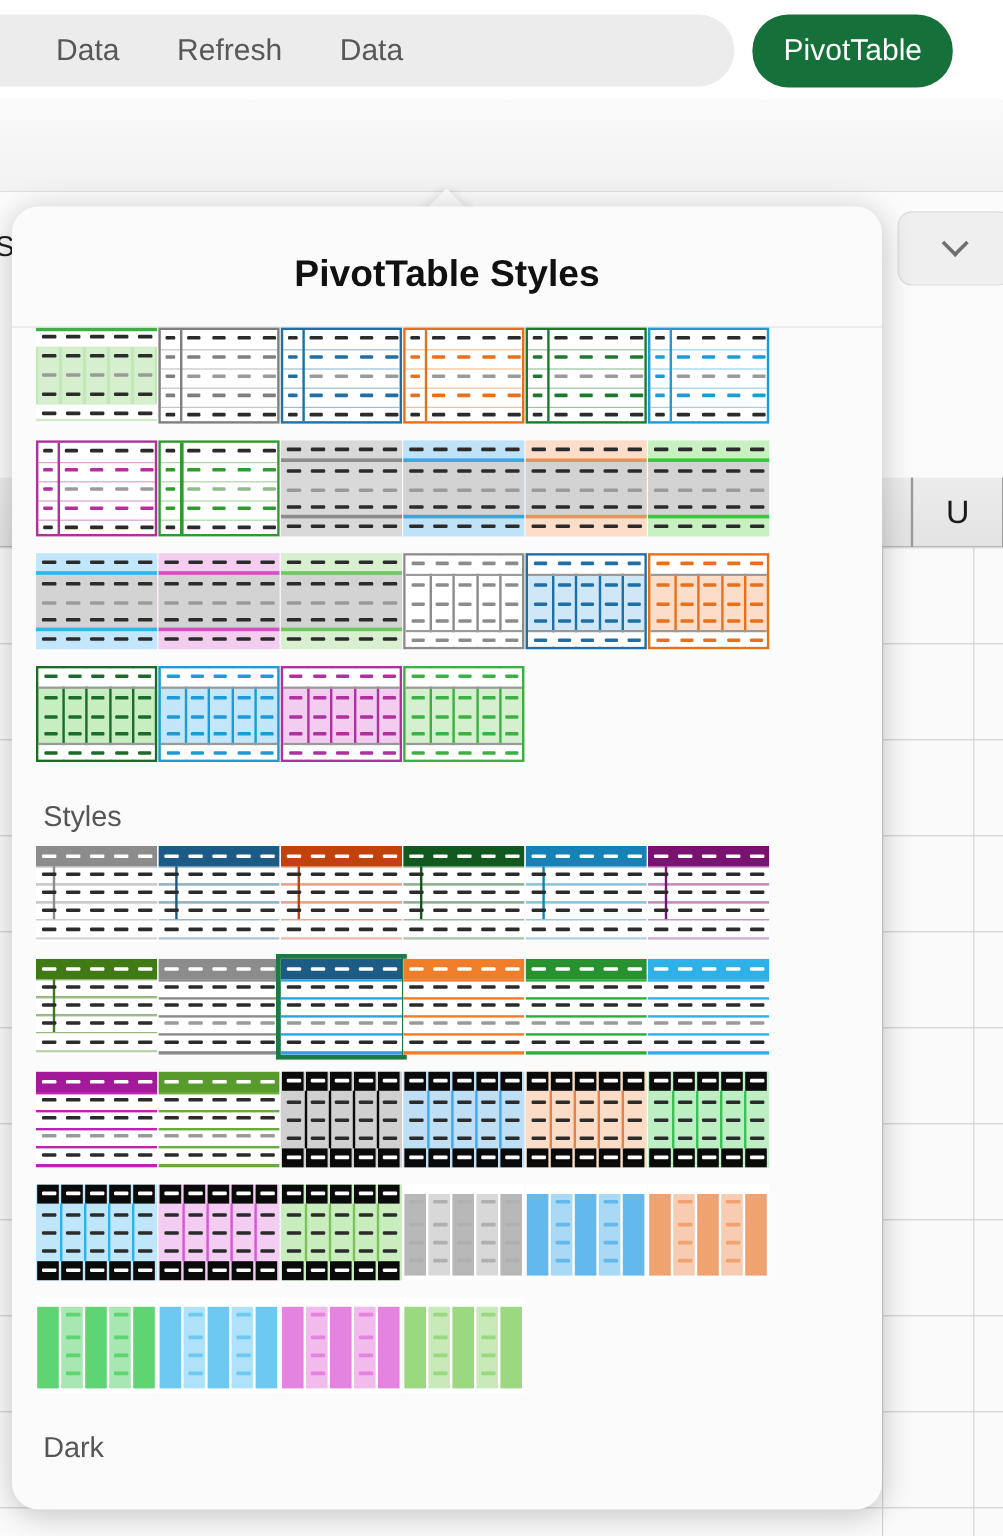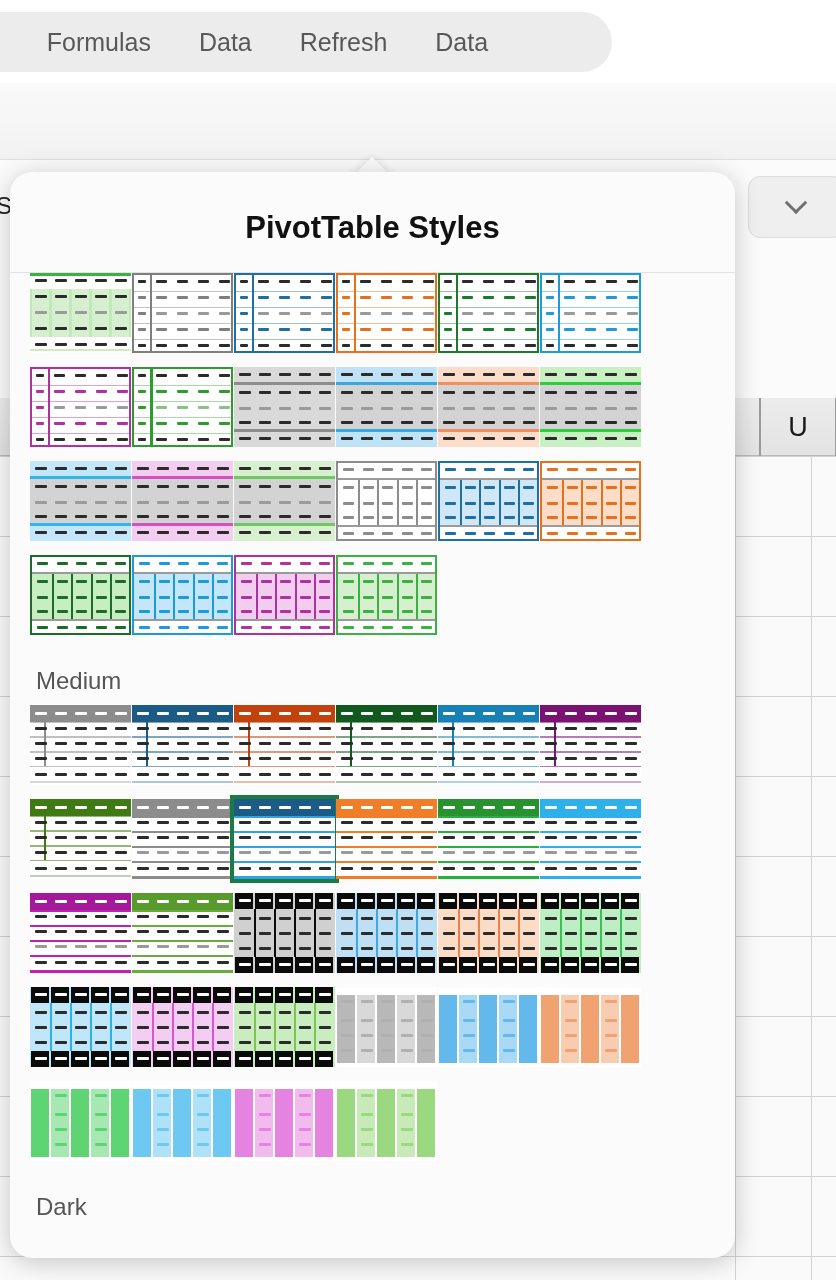--- a/index.html
+++ b/index.html
@@ -86,25 +86,27 @@
         <div class="gline-h" style="top: 560px;"></div>
         <div class="gline-h" style="top: 640px;"></div>
         <div class="gline-h" style="top: 720px;"></div>
         <div class="gline-h" style="top: 800px;"></div>
       </div>
   </div>
 
   <div class="tabs-strip">
     <div class="tabs-pill" id="tabs">
         <div class="tab">out</div>
-        <div class="tab">Formulas</div>
         <div class="tab">Data</div>
         <div class="tab">Refresh</div>
         <div class="tab">Data</div>
       </div>
+    <div class="tab-active-pill">
+      <span>PivotTable</span>
+    </div>
   </div>
 
   <div class="cmd-strip">
 
     <div class="cmd" style="left:-18px;top:95px;">
       <span class="cmd-label">Style Options</span>
       <span class="chev"></span>
     </div>
 
     <div class="sep" style="left:207px;"></div>
@@ -961,21 +963,21 @@
                 <div class="dash" style="left: 83.29px; top: 53px; width: 10.92px; background: rgb(59, 177, 67);"></div>
                 <div class="dash" style="left: 5.29px; top: 69px; width: 10.92px; background: rgb(59, 177, 67);"></div>
                 <div class="dash" style="left: 24.79px; top: 69px; width: 10.92px; background: rgb(59, 177, 67);"></div>
                 <div class="dash" style="left: 44.29px; top: 69px; width: 10.92px; background: rgb(59, 177, 67);"></div>
                 <div class="dash" style="left: 63.79px; top: 69px; width: 10.92px; background: rgb(59, 177, 67);"></div>
                 <div class="dash" style="left: 83.29px; top: 69px; width: 10.92px; background: rgb(59, 177, 67);"></div>
               </div>
             </div>
           </div>
         </div>
-        <div class="group-label">Medium</div>
+        <div class="group-label">Styles</div>
         <div class="thumb-grid">
           <div class="thumb" title="med-1">
             <div class="inner">
               <div class="tbl" style="background: rgb(255, 255, 255);">
                 <div style="position: absolute; left: 0px; right: 0px; top: 0px; height: 17px; background: rgb(140, 140, 140);"></div>
                 <div class="dash" style="left: 5.4px; top: 7px; width: 11.2px; background: rgb(255, 255, 255);"></div>
                 <div class="dash" style="left: 25.4px; top: 7px; width: 11.2px; background: rgb(255, 255, 255);"></div>
                 <div class="dash" style="left: 45.4px; top: 7px; width: 11.2px; background: rgb(255, 255, 255);"></div>
                 <div class="dash" style="left: 65.4px; top: 7px; width: 11.2px; background: rgb(255, 255, 255);"></div>
                 <div class="dash" style="left: 85.4px; top: 7px; width: 11.2px; background: rgb(255, 255, 255);"></div>

